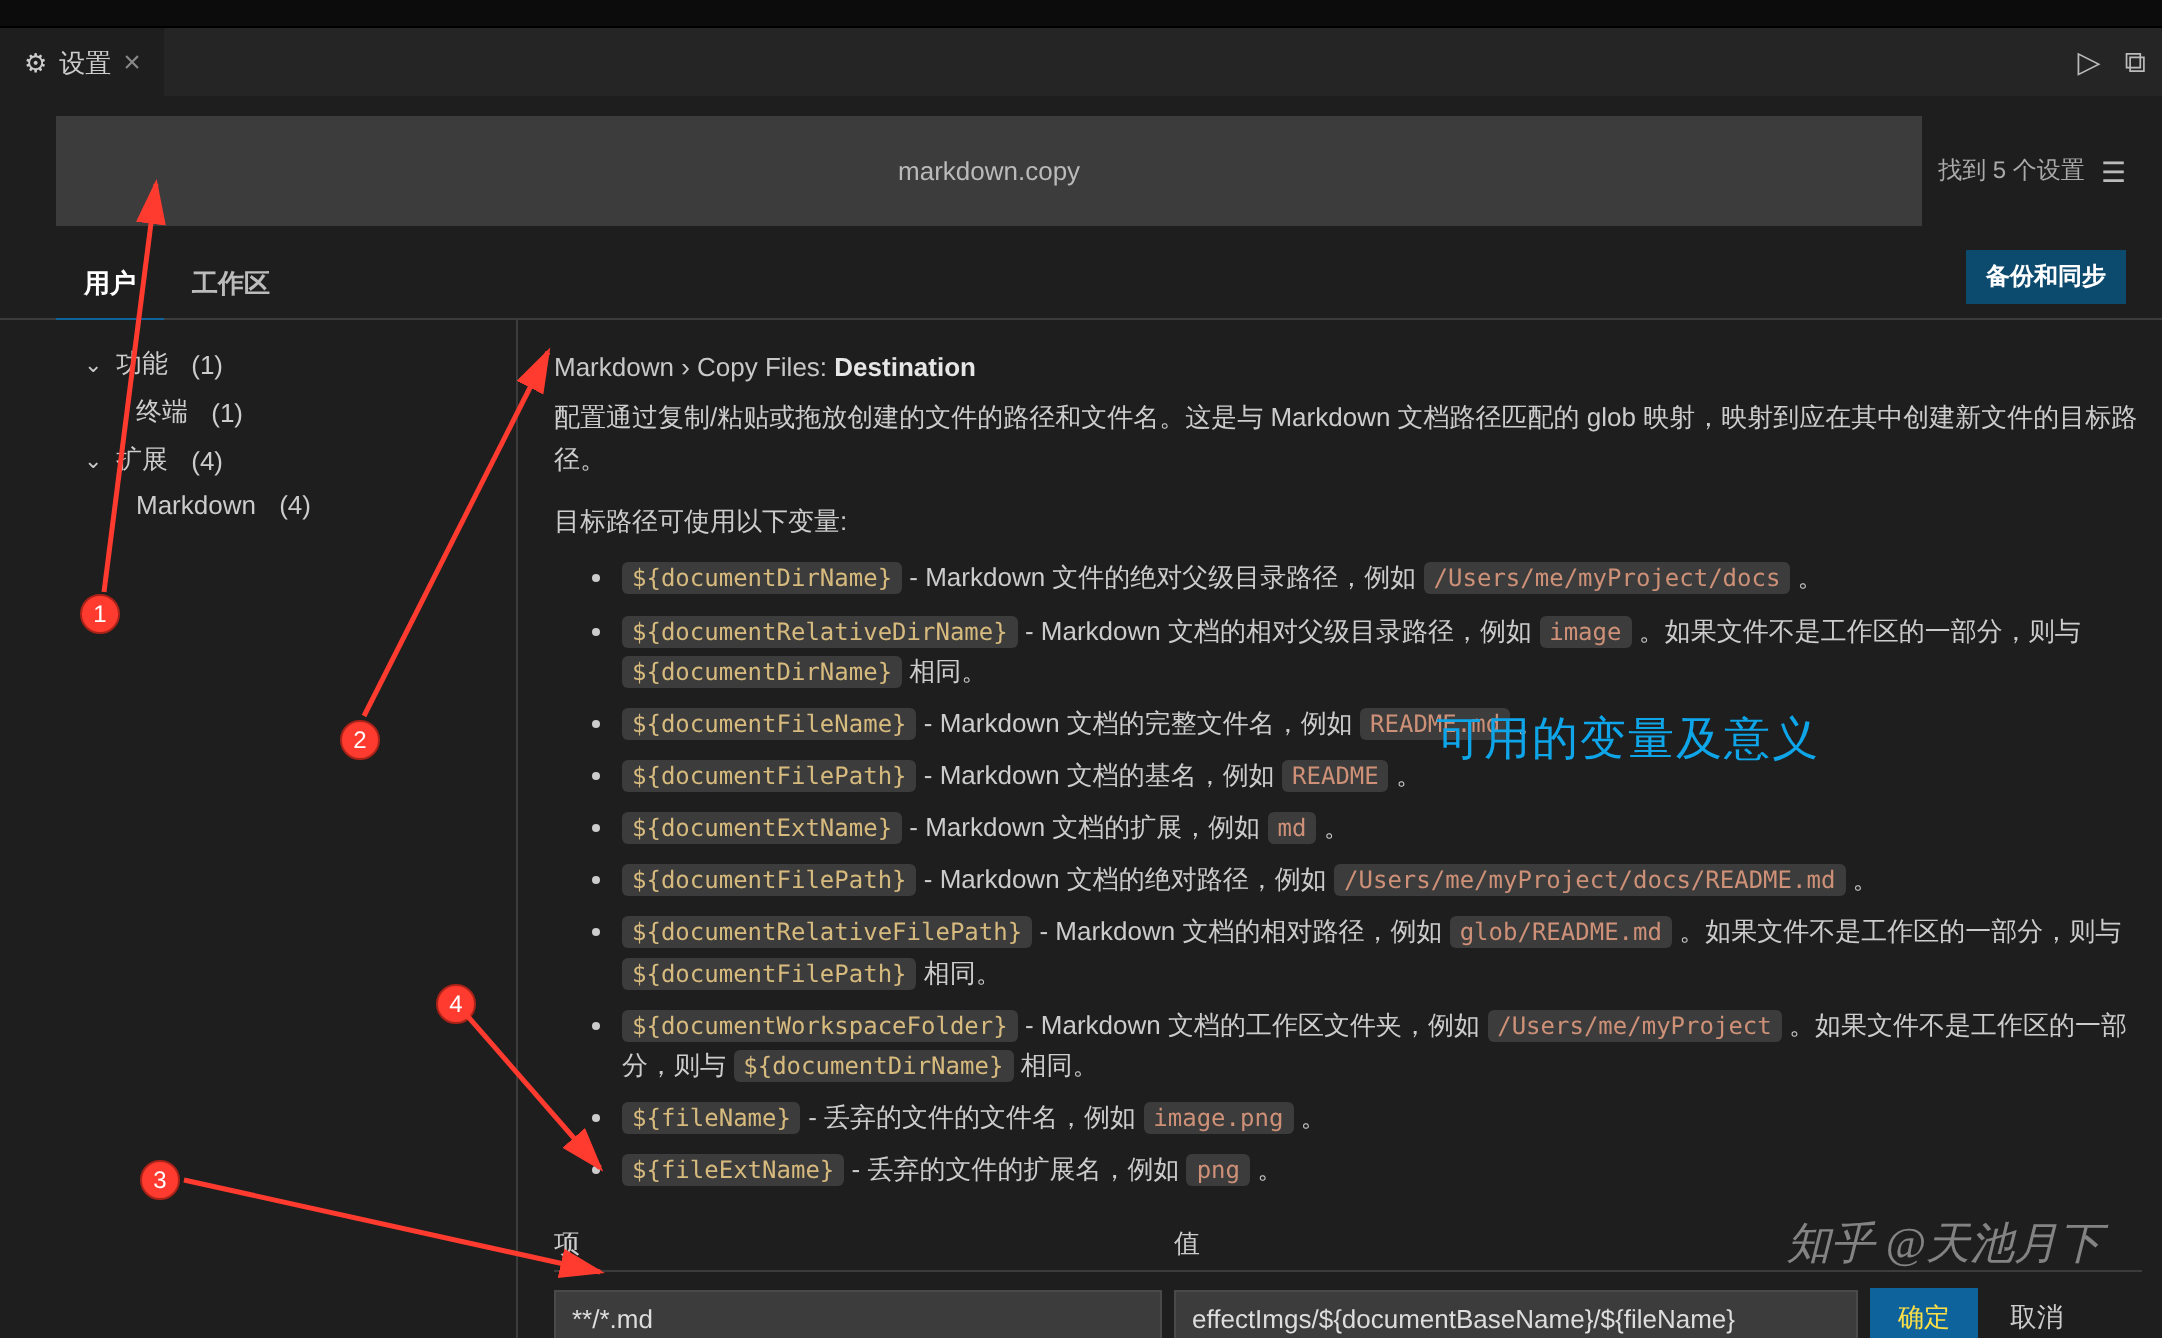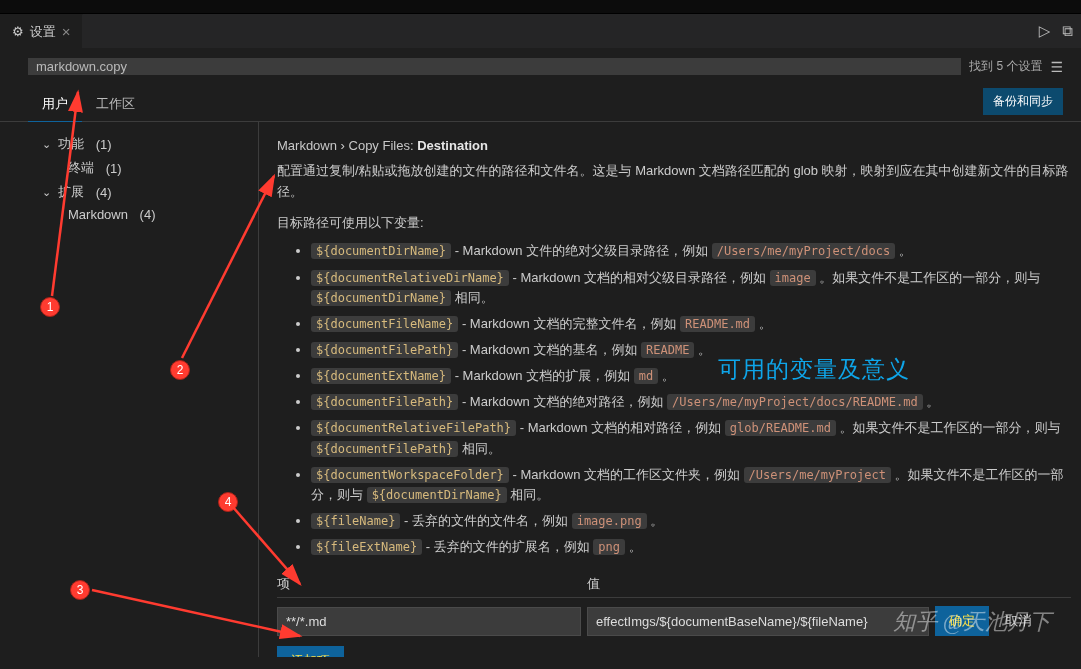--- a/index.html
+++ b/index.html
@@ -38,31 +38,33 @@
   .tab-actions { display: flex; align-items: center; gap: 12px; padding-right: 8px; color: #bbb; }
   .tab-actions span { font-size: 15px; cursor: pointer; }
   .searchbar {
     display: flex; align-items: center; gap: 8px;
     padding: 10px 18px 6px 28px;
   }
   .search-input {
     flex: 1;
     background: #3c3c3c;
     border: none;
-    padding: 1px 8px;
+    padding: 20px 8px;
     color: #bababa;
     font-size: 13px;
     max-width: 940px;
+    text-align: center;
   }
   .search-meta { color: #aaa; font-size: 12px; white-space: nowrap; }
   .filter-icon { color: #bbb; font-size: 14px; }
   .scoperow {
-    display: flex; align-items: center; justify-content: space-between;
+    display: flex; align-items: flex-start; justify-content: space-between;
     padding: 6px 18px 0 28px;
     border-bottom: 1px solid #3c3c3c;
+    font-weight: bold;
   }
   .scopetabs { display: flex; gap: 0; }
   .scopetab {
     padding: 8px 14px;
     color: #bbb;
     cursor: pointer;
   }
   .scopetab.active {
     color: #fff;
     border-bottom: 1px solid #0e639c;

